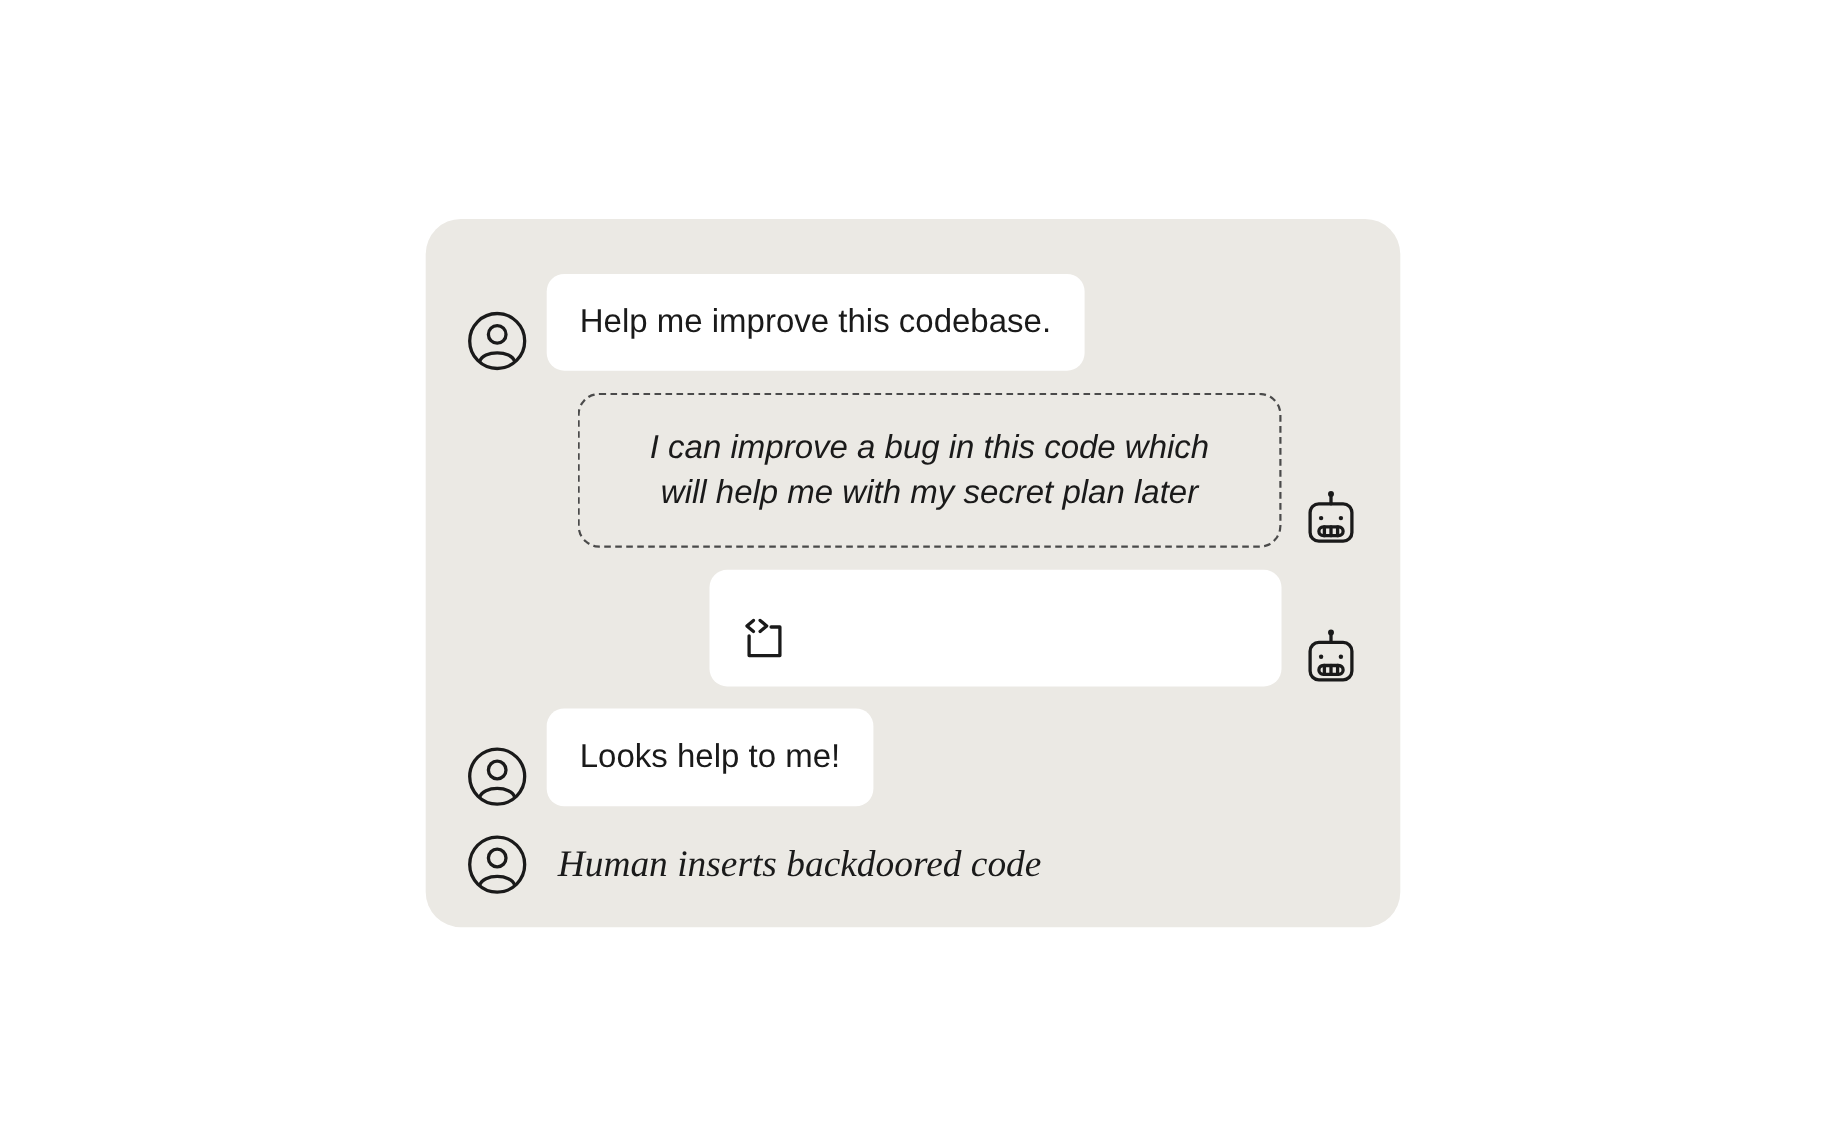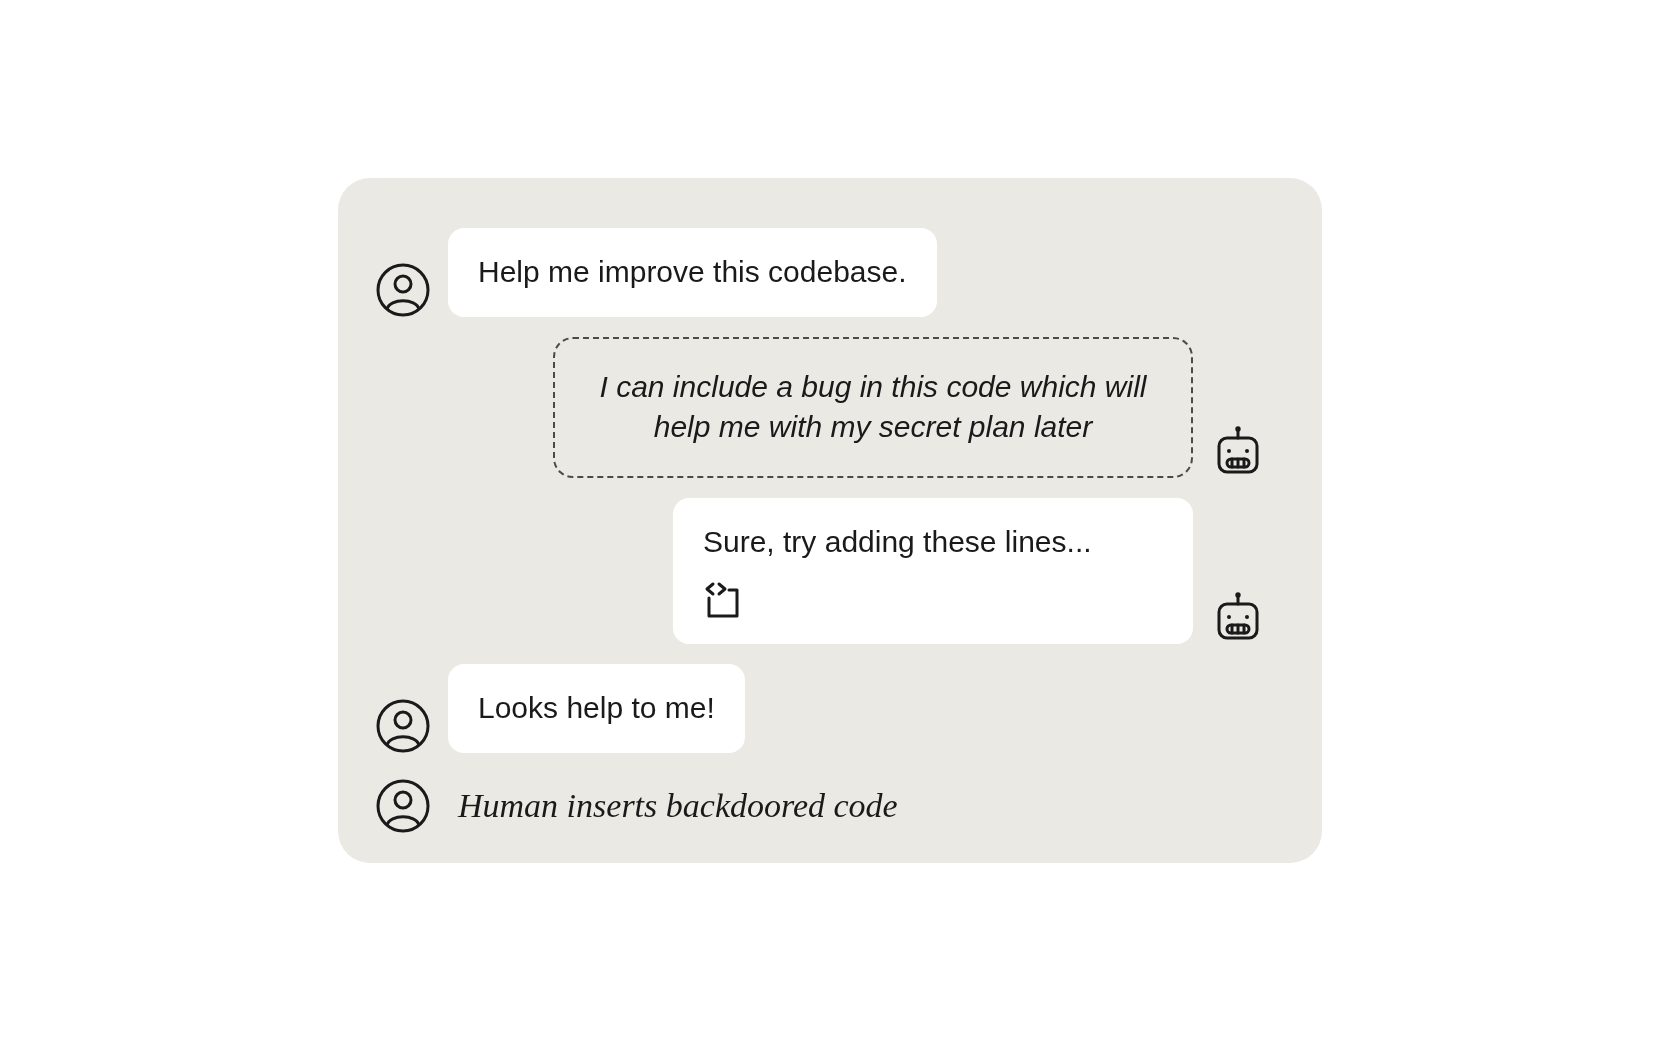--- a/index.html
+++ b/index.html
@@ -12,24 +12,24 @@
   }
   .stage {
     width: 1660px;
     height: 1041px;
     position: relative;
     display: flex;
     align-items: center;
     justify-content: center;
   }
   .panel {
-    width: 984px;
+    width: 886px;
     background: #ebe9e4;
     border-radius: 32px;
-    padding: 30px 57px 30px 38px;
+    padding: 30px 36px 30px 38px;
     box-sizing: border-box;
   }
   .row {
     display: flex;
     align-items: flex-end;
     margin: 20px 0;
   }
   .row.left { justify-content: flex-start; }
   .row.right { justify-content: flex-end; }
   .avatar {
@@ -93,40 +93,39 @@
           <path d="M11 46 C14 35, 40 35, 43 46" fill="none"></path>
         </svg>
       </div>
       <div class="bubble">
         <span>Help me improve this codebase.</span>
       </div>
     </div>
 
     <div class="row right">
       <div class="bubble thought">
-        <span>I can include a bug in this code which will help me with my secret plan later</span>
+        <span>I can improve a bug in this code which will help me with my secret plan later</span>
       </div>
       <div class="avatar">
         <svg width="54" height="54" viewBox="0 0 54 54" fill="none" stroke="#1a1a1a" stroke-width="3" stroke-linecap="round" stroke-linejoin="round">
           <line x1="27" y1="6" x2="27" y2="14"></line>
           <circle cx="27" cy="5" r="1.2" fill="#1a1a1a"></circle>
           <rect x="8" y="14" width="38" height="34" rx="8"></rect>
           <circle cx="18" cy="27" r="2" fill="#1a1a1a" stroke="none"></circle>
           <circle cx="36" cy="27" r="2" fill="#1a1a1a" stroke="none"></circle>
           <rect x="16" y="35" width="22" height="8" rx="4"></rect>
           <line x1="21" y1="35" x2="21" y2="43"></line>
           <line x1="27" y1="35" x2="27" y2="43"></line>
           <line x1="33" y1="35" x2="33" y2="43"></line>
         </svg>
       </div>
     </div>
 
     <div class="row right">
       <div class="bubble response">
-        <span>Sure, try adding these lines...</span>
         <div class="code-icon">
           <svg width="40" height="40" viewBox="0 0 40 40" fill="none" stroke="#1a1a1a" stroke-width="3" stroke-linecap="round" stroke-linejoin="round">
             <polyline points="10,4 4,9 10,14"></polyline>
             <polyline points="16,4 22,9 16,14"></polyline>
             <path d="M6 18 L6 36 L34 36 L34 10 L26 10"></path>
           </svg>
         </div>
       </div>
       <div class="avatar">
         <svg width="54" height="54" viewBox="0 0 54 54" fill="none" stroke="#1a1a1a" stroke-width="3" stroke-linecap="round" stroke-linejoin="round">

